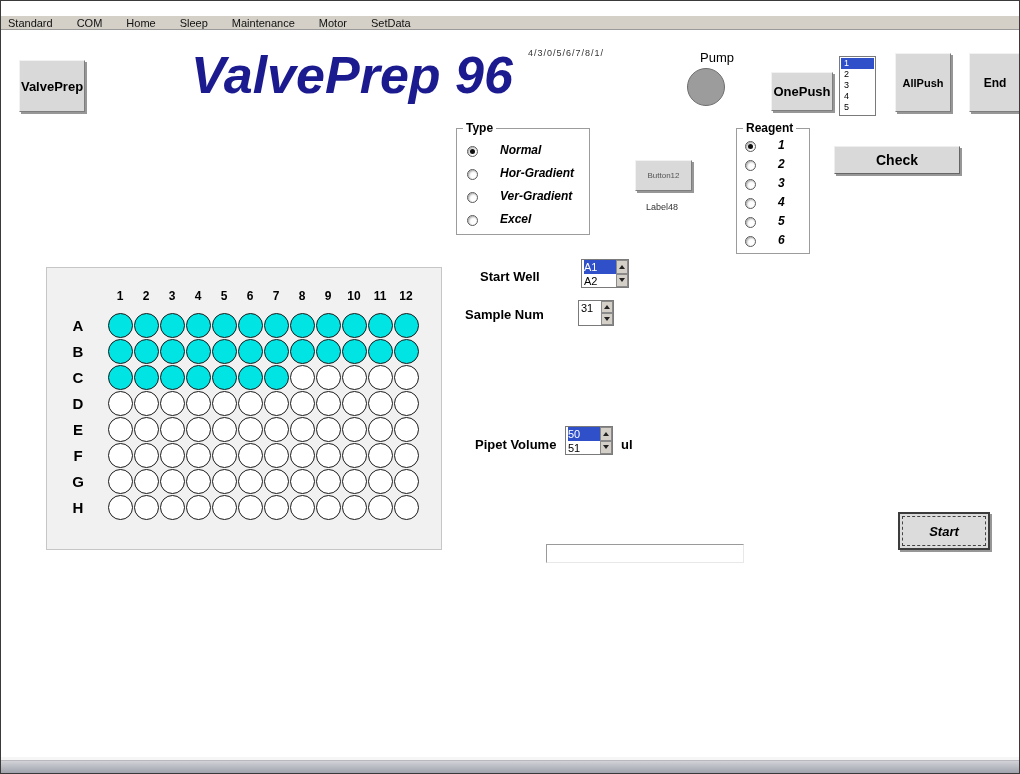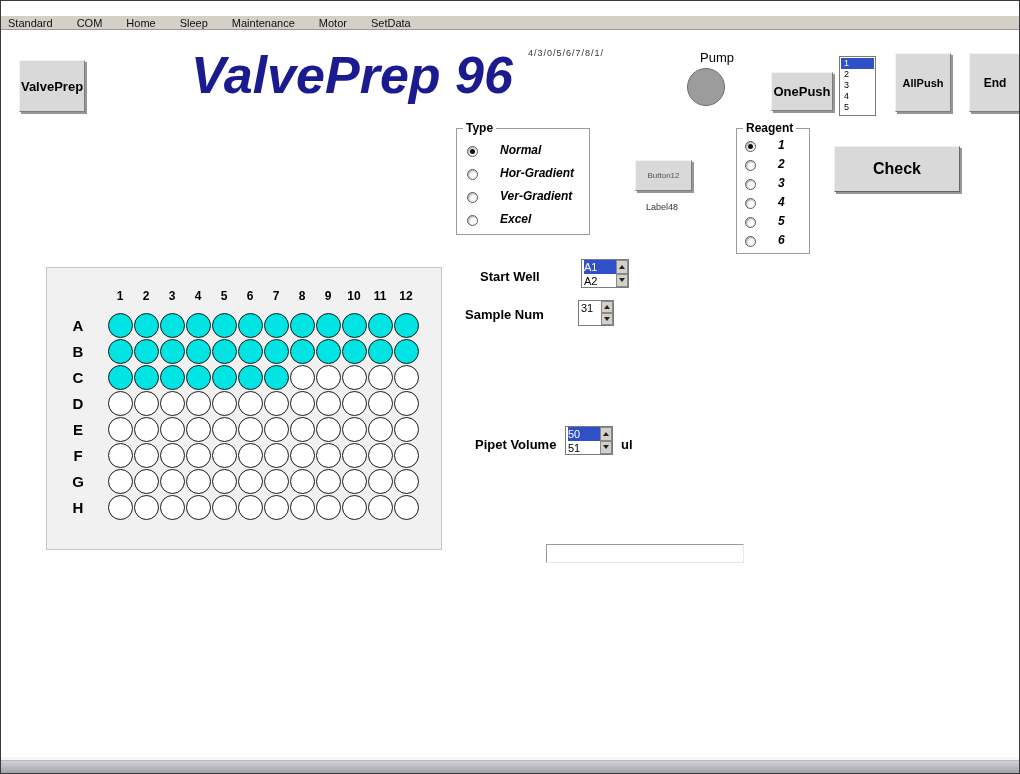--- a/index.html
+++ b/index.html
@@ -160,21 +160,21 @@
           <span class="radio"></span>
           <span class="radio-label">5</span>
         </div>
         <div class="radio-row">
           <span class="radio"></span>
           <span class="radio-label">6</span>
         </div>
       </div>
   </div>
 
-  <div class="btn" style="left:833px;top:145px;width:126px;height:46px;font-size:16px;border-color:#666;border-top-color:#eee;border-left-color:#eee;">Check</div>
+  <div class="btn" style="left:833px;top:145px;width:126px;height:28px;font-size:14px;border-color:#666;border-top-color:#eee;border-left-color:#eee;">Check</div>
 
   <div class="label" style="left:479px;top:268px;">Start Well</div>
   <div class="spin-combo" style="left:564px;top:258px;width:48px;height:29px;margin-left:16px;">
     <div class="combo-values">
       <div class="val selected">A1</div>
       <div class="val">A2</div>
     </div>
     <div class="spin-col">
       <div class="spin">
           <span class="tri-up"></span>
@@ -331,17 +331,18 @@
         </div>
       <div class="spin">
           <span class="tri-down"></span>
         </div>
     </div>
   </div>
   <div class="label" style="left:620px;top:436px;">ul</div>
 
   <div class="progress" style="left:545px;top:543px;width:198px;height:19px;"></div>
 
+  <div class="btn italic-btn start-btn" style="left:897px;top:511px;width:92px;height:38px;font-size:13px;">Start</div>
 
   <div class="status1"></div>
   <div class="status2"></div>
 
 </div>
 
 </body></html>

